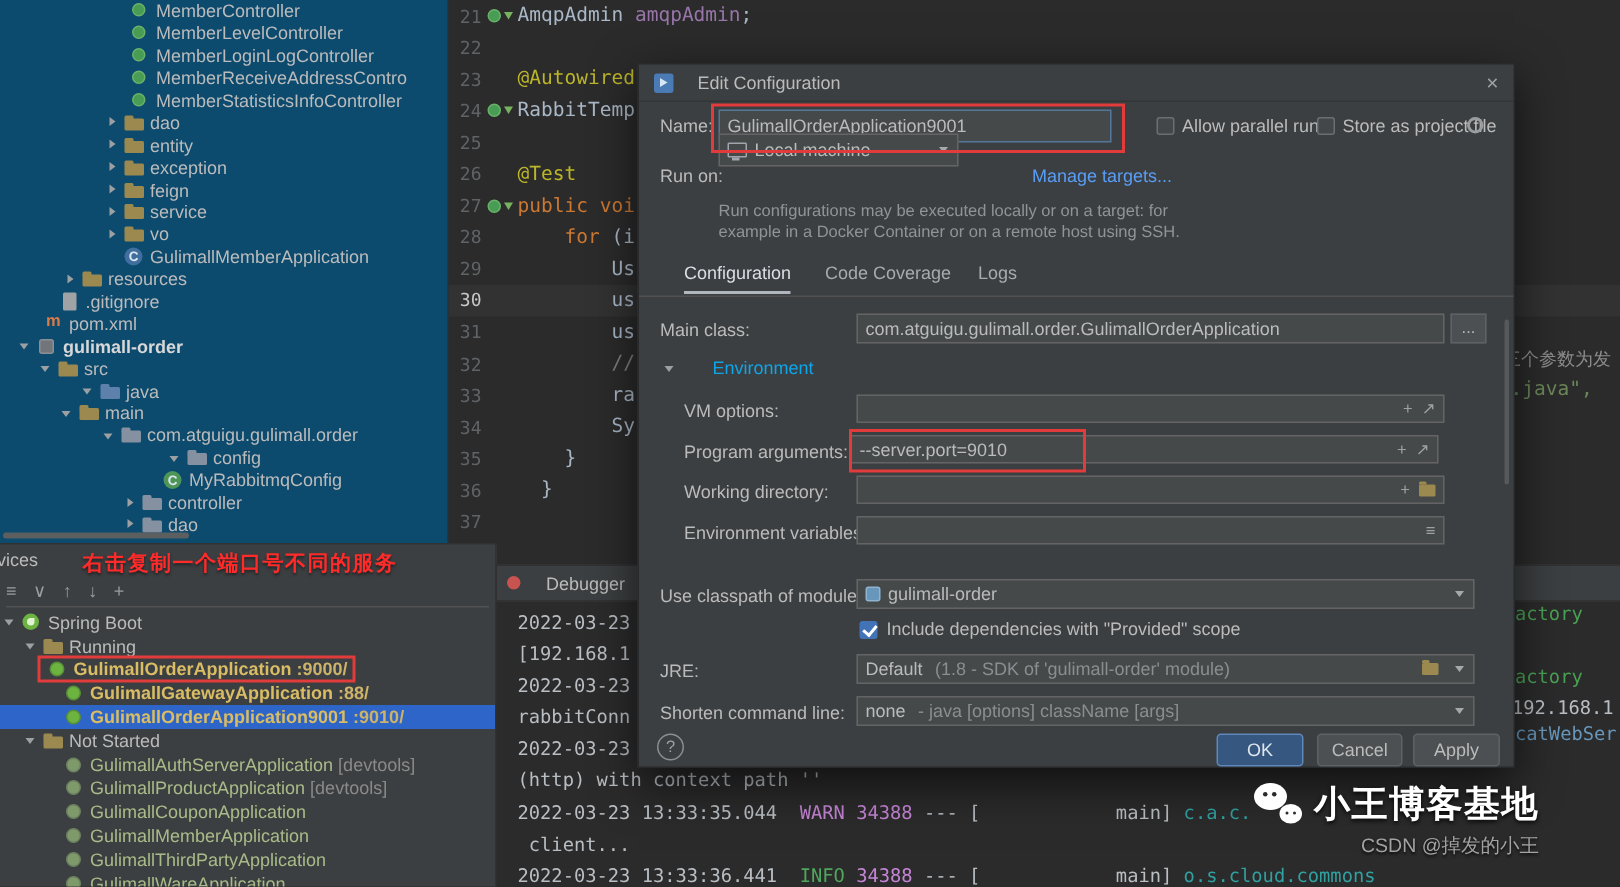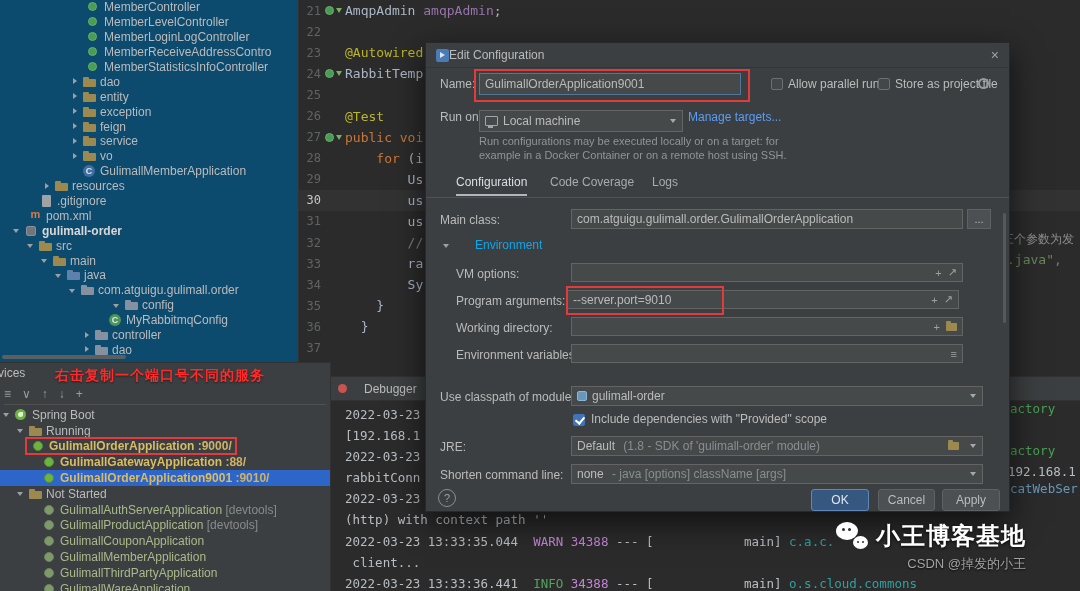--- a/index.html
+++ b/index.html
@@ -85,21 +85,21 @@
   .seg-info{color:#50a65c}
   .seg-pid{color:#c584d6}
   .seg-logger{color:#31a0a0}
   .f-a1{left:679px;top:24px;color:#4aa153;font-family:"DejaVu Sans Mono",monospace;font-size:12.5px}
   .f-a2{left:679px;top:66px;color:#4aa153;font-family:"DejaVu Sans Mono",monospace;font-size:12.5px}
   .f-ip{left:677px;top:87px;color:#b9bec3;font-family:"DejaVu Sans Mono",monospace;font-size:12.5px}
   .f-cw{left:679px;top:104px;color:#6897bb;font-family:"DejaVu Sans Mono",monospace;font-size:12.5px}
 
   
   .dialog{position:absolute;left:425px;top:42px;width:583px;height:468px;background:#3c3f41;border:1px solid #27292a;box-shadow:0 10px 30px rgba(0,0,0,.65);z-index:50}
-  .dlg-title{height:24px;display:flex;align-items:center;gap:0;padding:0 10px;border-bottom:1px solid #333637}
+  .dlg-title{height:24px;display:flex;align-items:center;gap:16px;padding:0 10px;border-bottom:1px solid #333637}
   .dlg-title-icon{width:13px;height:13px;border-radius:2px;background:#4a7bb5;position:relative}
   .dlg-title-icon::before{content:"";position:absolute;left:4px;top:3px;border-left:5px solid #d9e6f4;border-top:3.5px solid transparent;border-bottom:3.5px solid transparent}
   .dlg-title-text{color:#bbbbbb;font-size:12px}
   .dlg-close{margin-left:auto;color:#9fa2a5;font-size:14px}
   .dlg-label{position:absolute;color:#bbbbbb;font-size:12px}
   .inp{position:absolute;background:#45494a;border:1px solid #646464;display:flex;align-items:center;padding:0 5px;font-size:12px;color:#bbbbbb;box-sizing:border-box}
   .inp.focus{border-color:#537699}
   .inp .right-ico{margin-left:auto;display:flex;align-items:center;gap:6px;color:#9da1a4;font-size:11px}
   .combo{position:absolute;background:#45494a;border:1px solid #646464;display:flex;align-items:center;gap:5px;padding:0 0 0 5px;font-size:12px;color:#bbbbbb;box-sizing:border-box}
   .combo-arrow{margin-left:auto;width:18px;align-self:stretch;display:flex;align-items:center;justify-content:center}
@@ -246,30 +246,30 @@
         <span class="ic ic-project"></span>
         <span class="lbl bold">gulimall-order</span>
       </div>
 
       <div class="tree-row" style="padding-left: 26px;">
         <span class="chev chev-d"></span>
         <span class="ic ic-folder"></span>
         <span class="lbl">src</span>
       </div>
 
-      <div class="tree-row" style="padding-left: 40px;">
-        <span class="chev chev-d"></span>
-        <span class="ic ic-folder"></span>
-        <span class="lbl">main</span>
-      </div>
-
       <div class="tree-row" style="padding-left: 54px;">
         <span class="chev chev-d"></span>
         <span class="ic ic-folder-src"></span>
         <span class="lbl">java</span>
+      </div>
+
+      <div class="tree-row" style="padding-left: 40px;">
+        <span class="chev chev-d"></span>
+        <span class="ic ic-folder"></span>
+        <span class="lbl">main</span>
       </div>
 
       <div class="tree-row" style="padding-left: 68px;">
         <span class="chev chev-d"></span>
         <span class="ic ic-package"></span>
         <span class="lbl">com.atguigu.gulimall.order</span>
       </div>
 
       <div class="tree-row" style="padding-left: 112px;">
         <span class="chev chev-d"></span>
@@ -582,21 +582,21 @@
   <div class="inp focus" style="left:53px;top:30px;width:262px;height:22px">
     <span class="val">GulimallOrderApplication9001</span>
   </div>
   <span class="cb" style="left:345px;top:35px"></span>
   <span class="cb-label" style="left:362px;top:34px">Allow parallel run</span>
   <span class="cb" style="left:452px;top:35px"></span>
   <span class="cb-label" style="left:469px;top:34px">Store as project file</span>
   <span class="gear-icon" style="left:552px;top:35px"></span>
 
   <span class="dlg-label" style="left:14px;top:67px">Run on:</span>
-  <div class="combo" style="left:53px;top:67px;width:204px;height:22px">
+  <div class="combo" style="left:53px;top:46px;width:160px;height:22px">
     <span class="mini-screen"></span>
     <span class="val">Local machine</span>
     <span class="combo-arrow"></span>
   </div>
   <span class="link" style="left:262px;top:67px">Manage targets...</span>
 
   <span class="help-text" style="left:53px;top:92px">Run configurations may be executed locally or on a target: for</span>
   <span class="help-text" style="left:53px;top:106px">example in a Docker Container or on a remote host using SSH.</span>
 
   <span class="dlg-tab sel" style="left:30px;top:132px">Configuration</span>

